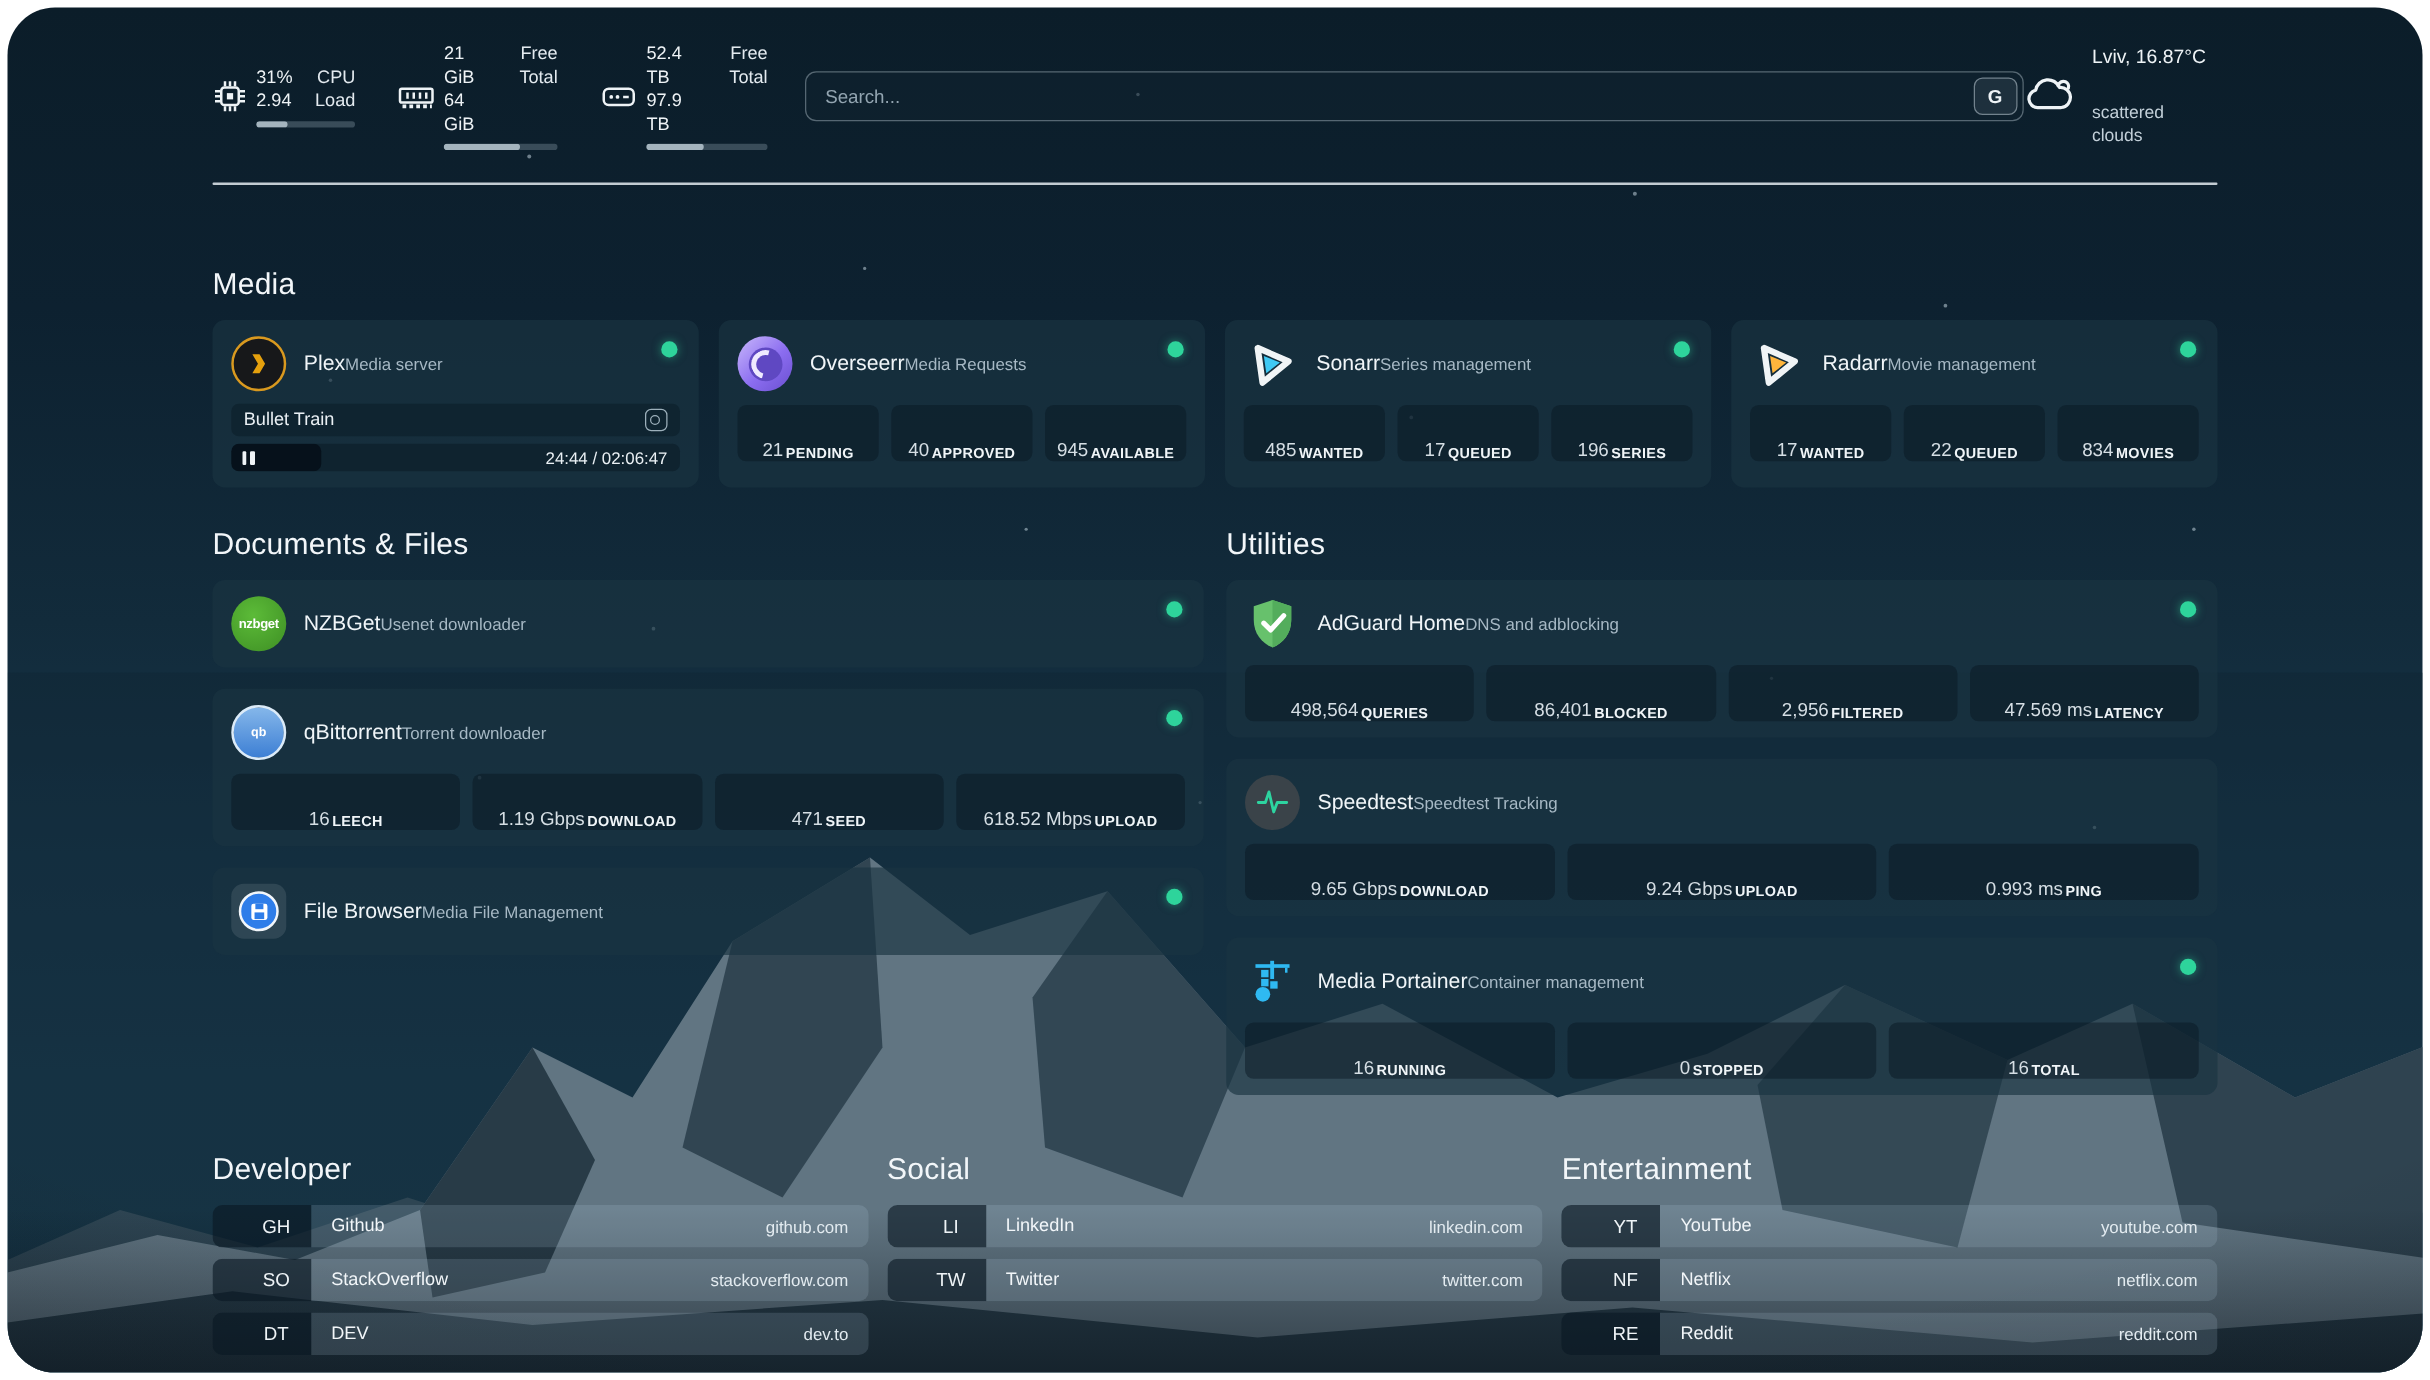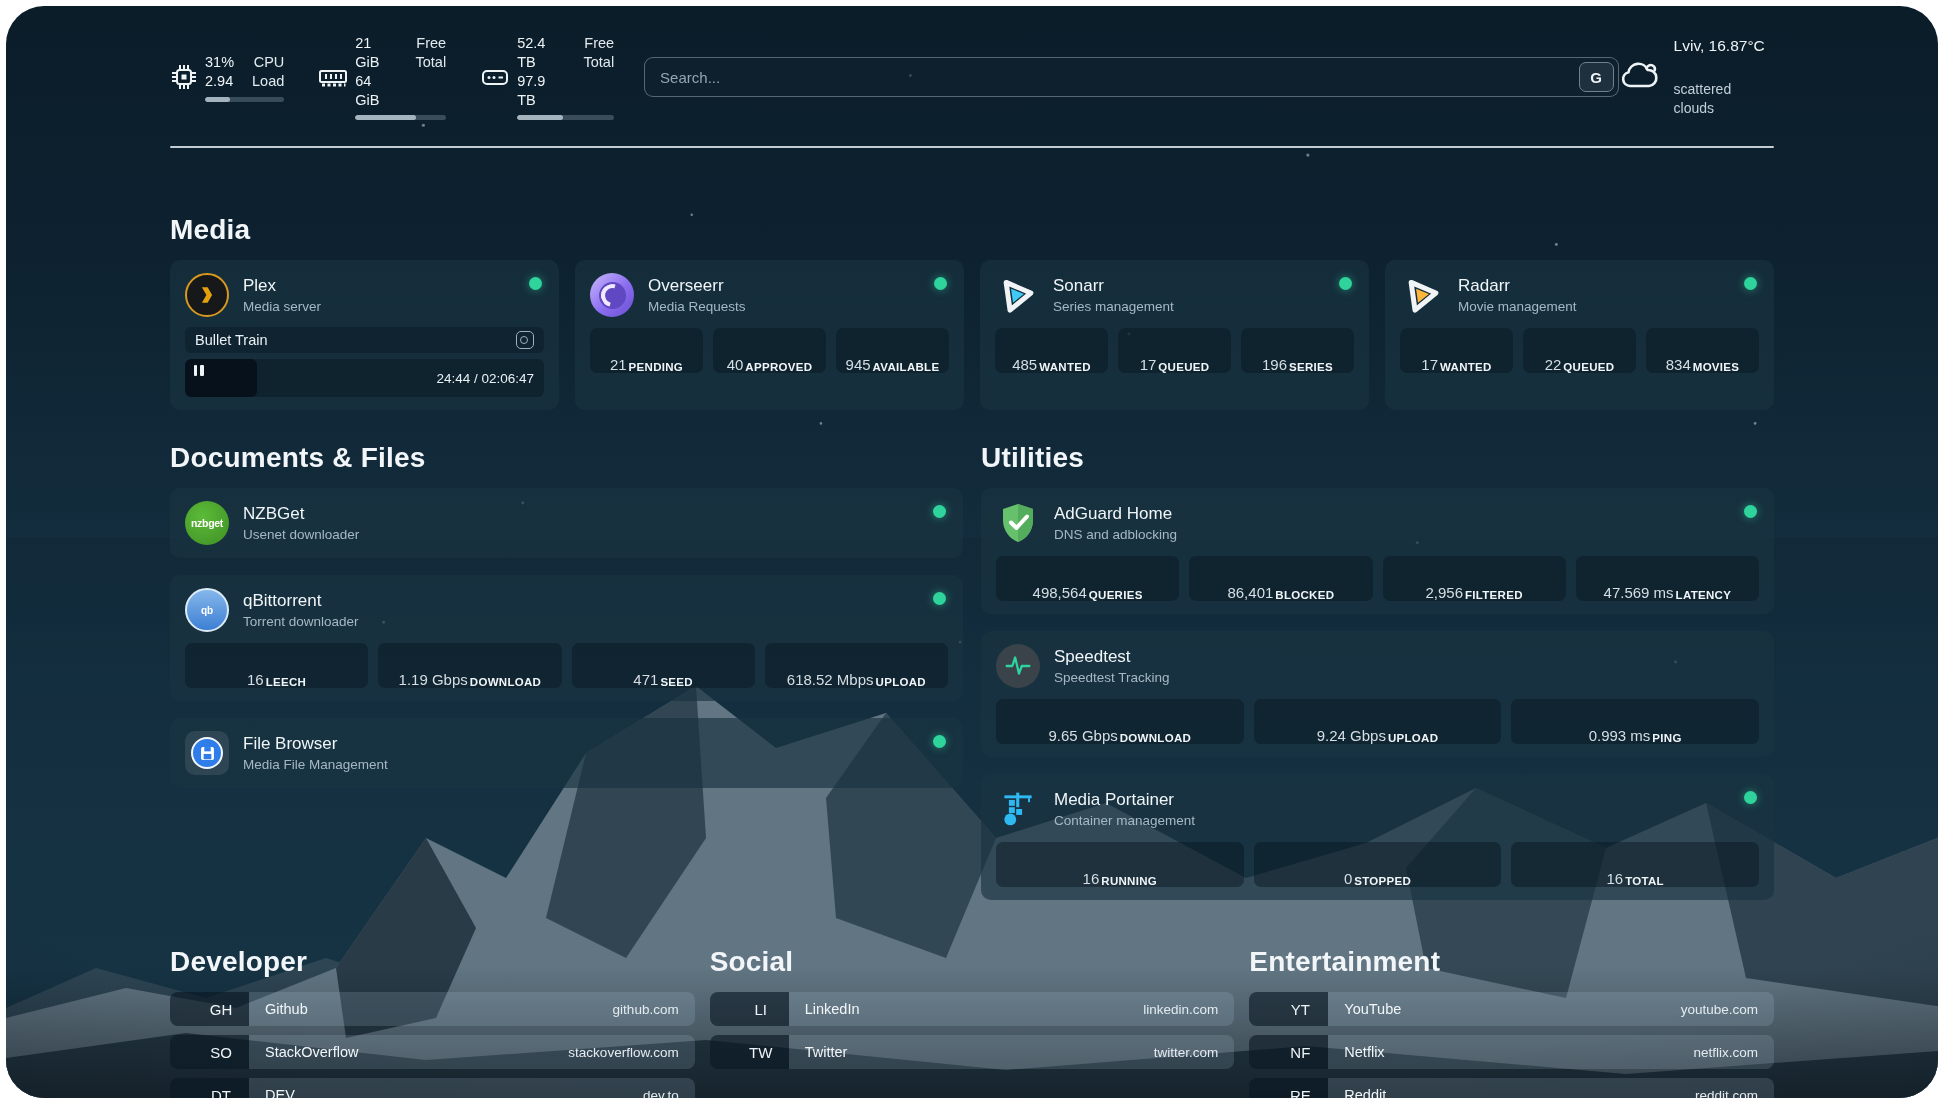--- a/index.html
+++ b/index.html
@@ -31,48 +31,48 @@
   .search input::placeholder{color:#93a5b1;}
   .g-btn{position:absolute;right:5px;top:5px;bottom:5px;width:33px;border-radius:7px;background:#37485466;
     border:1px solid #72828d;color:#eef3f6;font-size:15px;font-weight:700;display:flex;align-items:center;justify-content:center;cursor:pointer;}
   .weather{display:flex;align-items:center;gap:13px;margin-left:auto;}
   .weather-text{display:flex;flex-direction:column;line-height:1.35;gap:23px;}
   .weather-main{font-size:15.5px;color:#eef3f6;}
   .weather-sub{font-size:14px;color:#c3d0d9;}
   .divider{height:2px;background:#d2dbe1;opacity:.92;margin-top:26px;border-radius:1px;}
 
   
-  .section-title{font-size:28px;font-weight:700;color:#f2f6f9;margin:0 0 14px 0;letter-spacing:.2px;}
+  .section-title{font-size:24px;font-weight:400;color:#f2f6f9;margin:0 0 14px 0;letter-spacing:.2px;}
   .media-section{margin-top:66px;}
   .grid4{display:grid;grid-template-columns:repeat(4,1fr);gap:16px;}
   .cols2{display:grid;grid-template-columns:1fr 1fr;column-gap:18px;margin-top:32px;}
   .stack{display:flex;flex-direction:column;gap:17px;}
   .cols3{display:grid;grid-template-columns:1fr 1fr 1fr;gap:15px;margin-top:46px;}
 
   
   .card{background:rgba(26,51,65,.66);border-radius:10px;padding:13px 15px;position:relative;cursor:pointer;}
   .card-head{display:flex;align-items:center;gap:14px;}
-  .titles{display:flex;flex-direction:column;}
+  .titles{display:flex;flex-direction:row;}
   .name{font-size:17px;font-weight:500;color:#f0f5f8;}
   .desc{font-size:13.5px;color:#a6b8c4;margin-top:3px;}
   .dot{position:absolute;top:17px;right:17px;width:13px;height:13px;border-radius:50%;background:#2ed49b;
     box-shadow:0 0 8px rgba(46,212,155,.55);}
   .stat-row{display:grid;grid-auto-flow:column;grid-auto-columns:1fr;gap:10px;margin-top:11px;}
   .sbox{background:rgba(8,23,33,.48);border-radius:7px;height:45px;display:flex;flex-direction:row;
     align-items:flex-end;justify-content:center;gap:2px;}
   .sval{font-size:15px;color:#d5dee4;}
   .slab{font-size:11.5px;font-weight:700;color:#f0f5f8;letter-spacing:.3px;}
 
   
   .np-row{background:rgba(8,23,33,.42);border-radius:6px;height:26px;display:flex;align-items:center;
     justify-content:space-between;padding:0 10px;margin-top:10px;}
   .np-title{font-size:14.5px;color:#eaf0f4;}
   .cam{width:16px;height:16px;border:1.6px solid #9db0bb;border-radius:5px;position:relative;}
   .cam::after{content:"";position:absolute;left:3.2px;top:3.2px;width:6px;height:6px;border:1.6px solid #9db0bb;border-radius:50%;}
-  .np-prog{position:relative;background:rgba(8,23,33,.5);border-radius:6px;height:38px;margin-top:6px;
+  .np-prog{position:relative;background:rgba(8,23,33,.5);border-radius:6px;height:22px;margin-top:6px;
     display:flex;align-items:center;justify-content:flex-end;padding:0 10px;overflow:hidden;}
   .np-fill{position:absolute;left:0;top:0;bottom:0;background:rgba(6,16,26,.9);border-radius:6px;}
   .pause{position:absolute;left:9px;top:5.5px;display:flex;gap:3px;}
   .pause i{display:block;width:3.4px;height:11px;background:#eef3f6;border-radius:1px;}
   .np-time{font-size:13.5px;color:#eaf0f4;position:relative;}
 
   
   .logo{width:44px;height:44px;flex:none;display:flex;align-items:center;justify-content:center;box-sizing:border-box;}
   .logo-plex{border-radius:50%;background:#17181a;border:2.5px solid #d9991f;}
   .logo-overseerr{border-radius:50%;background:linear-gradient(135deg,#c9b8fb 0%,#8b6df0 55%,#6a4fd0 100%);}

